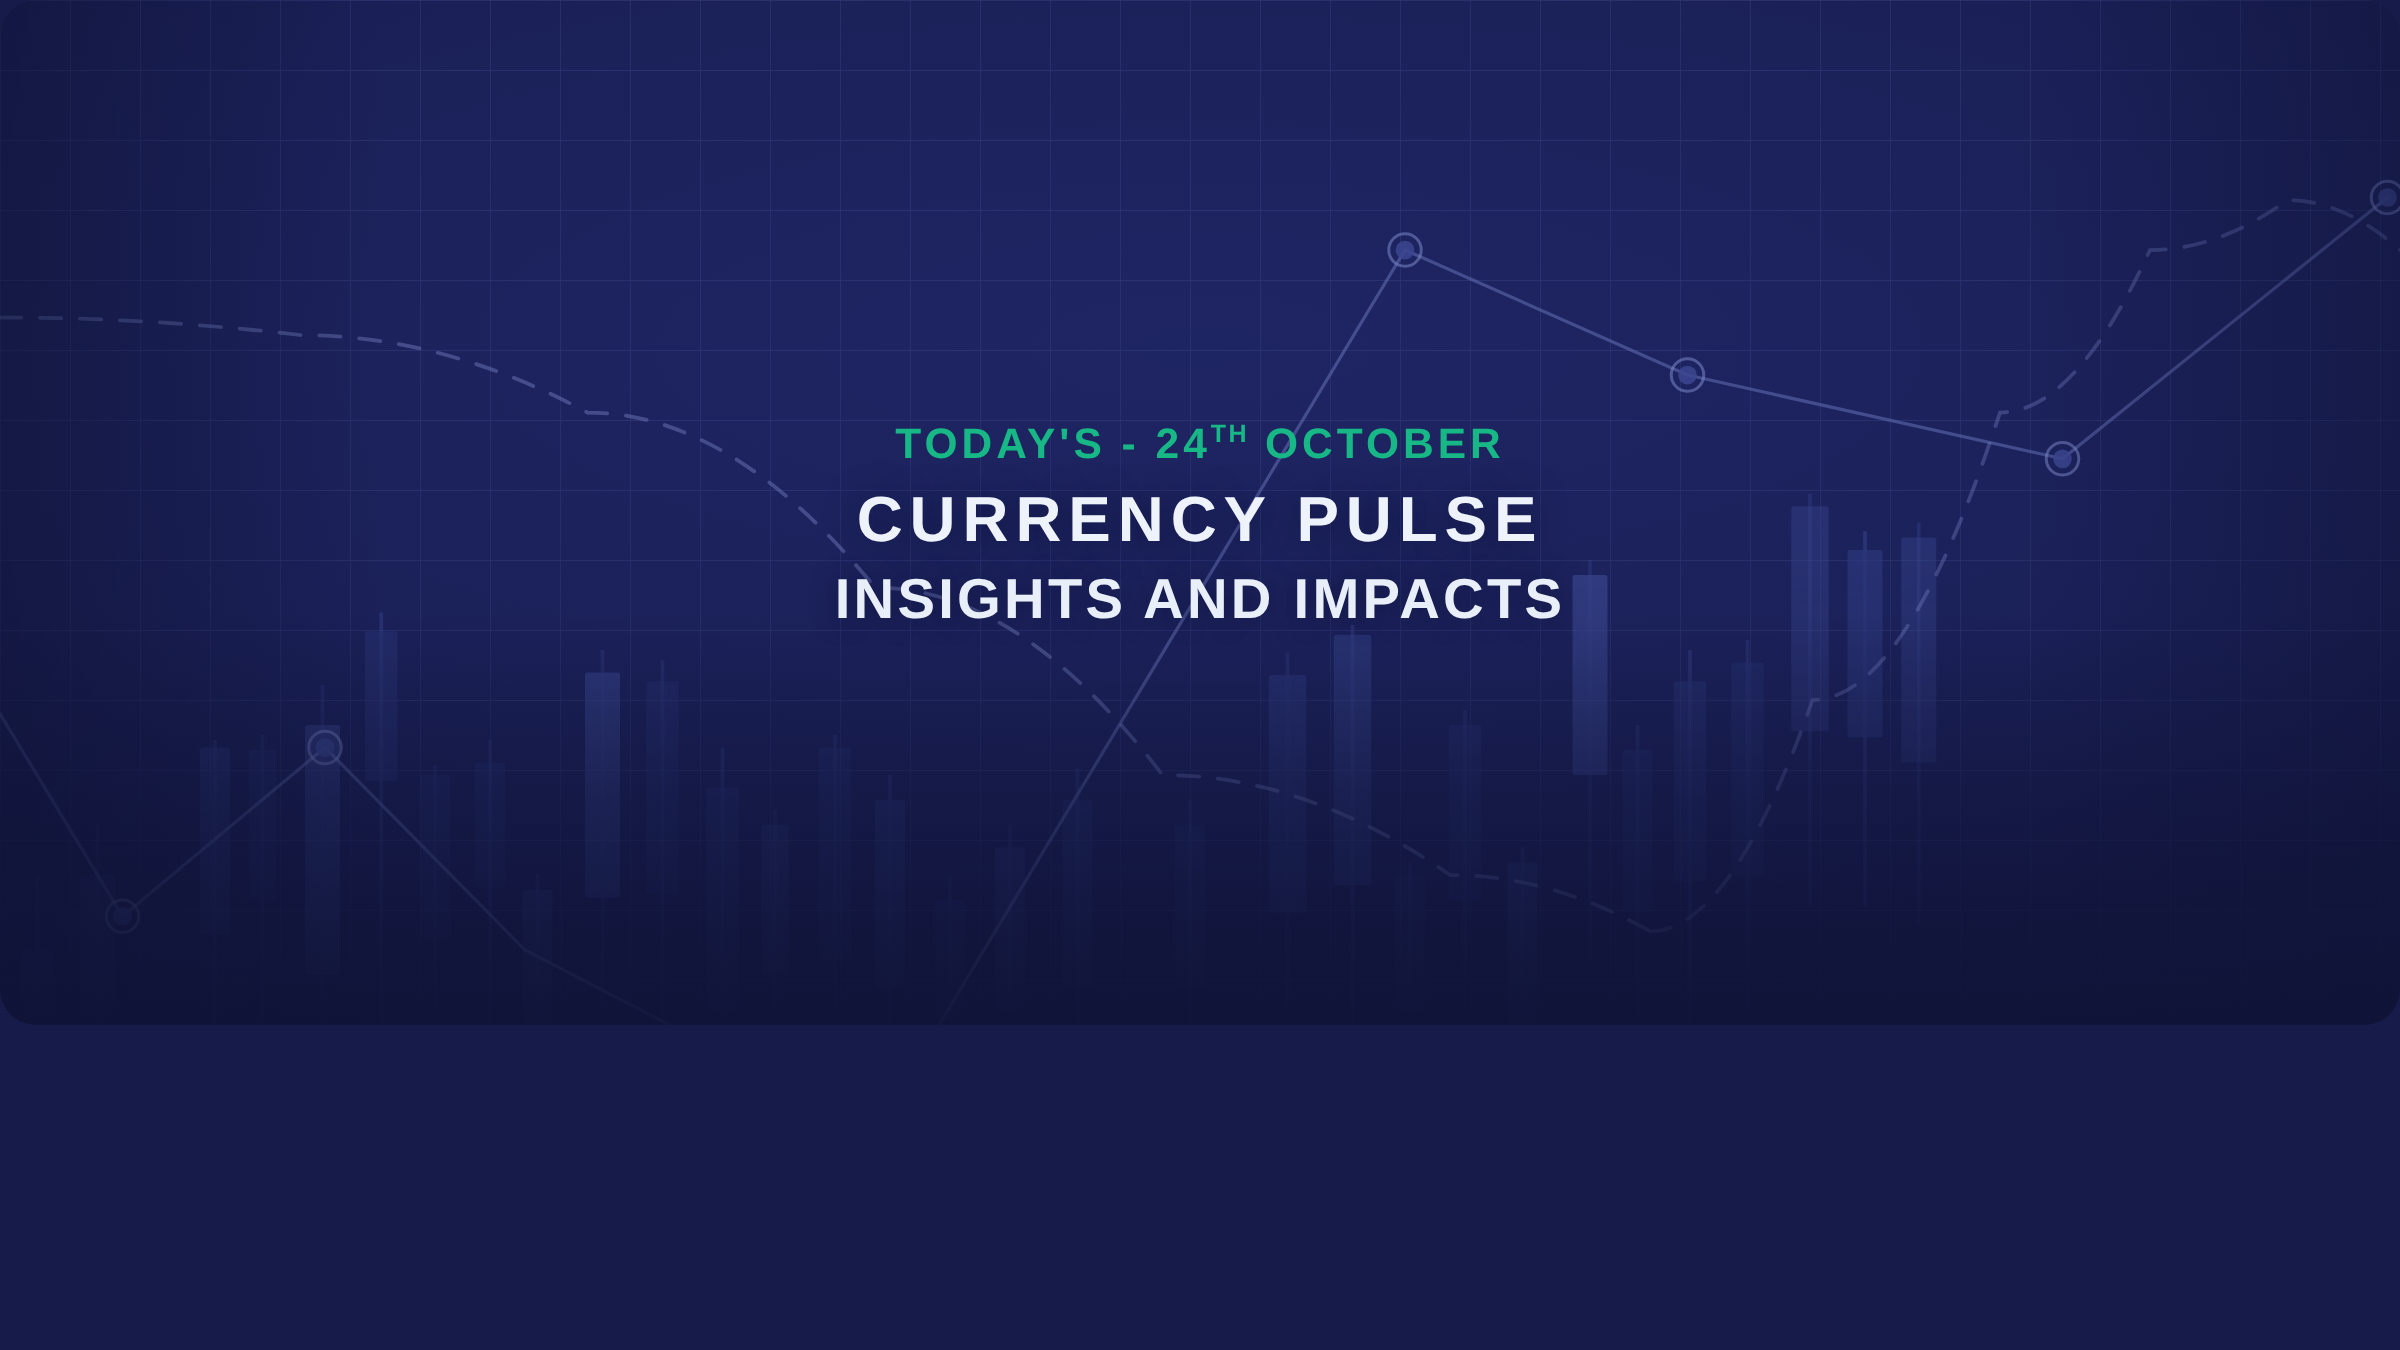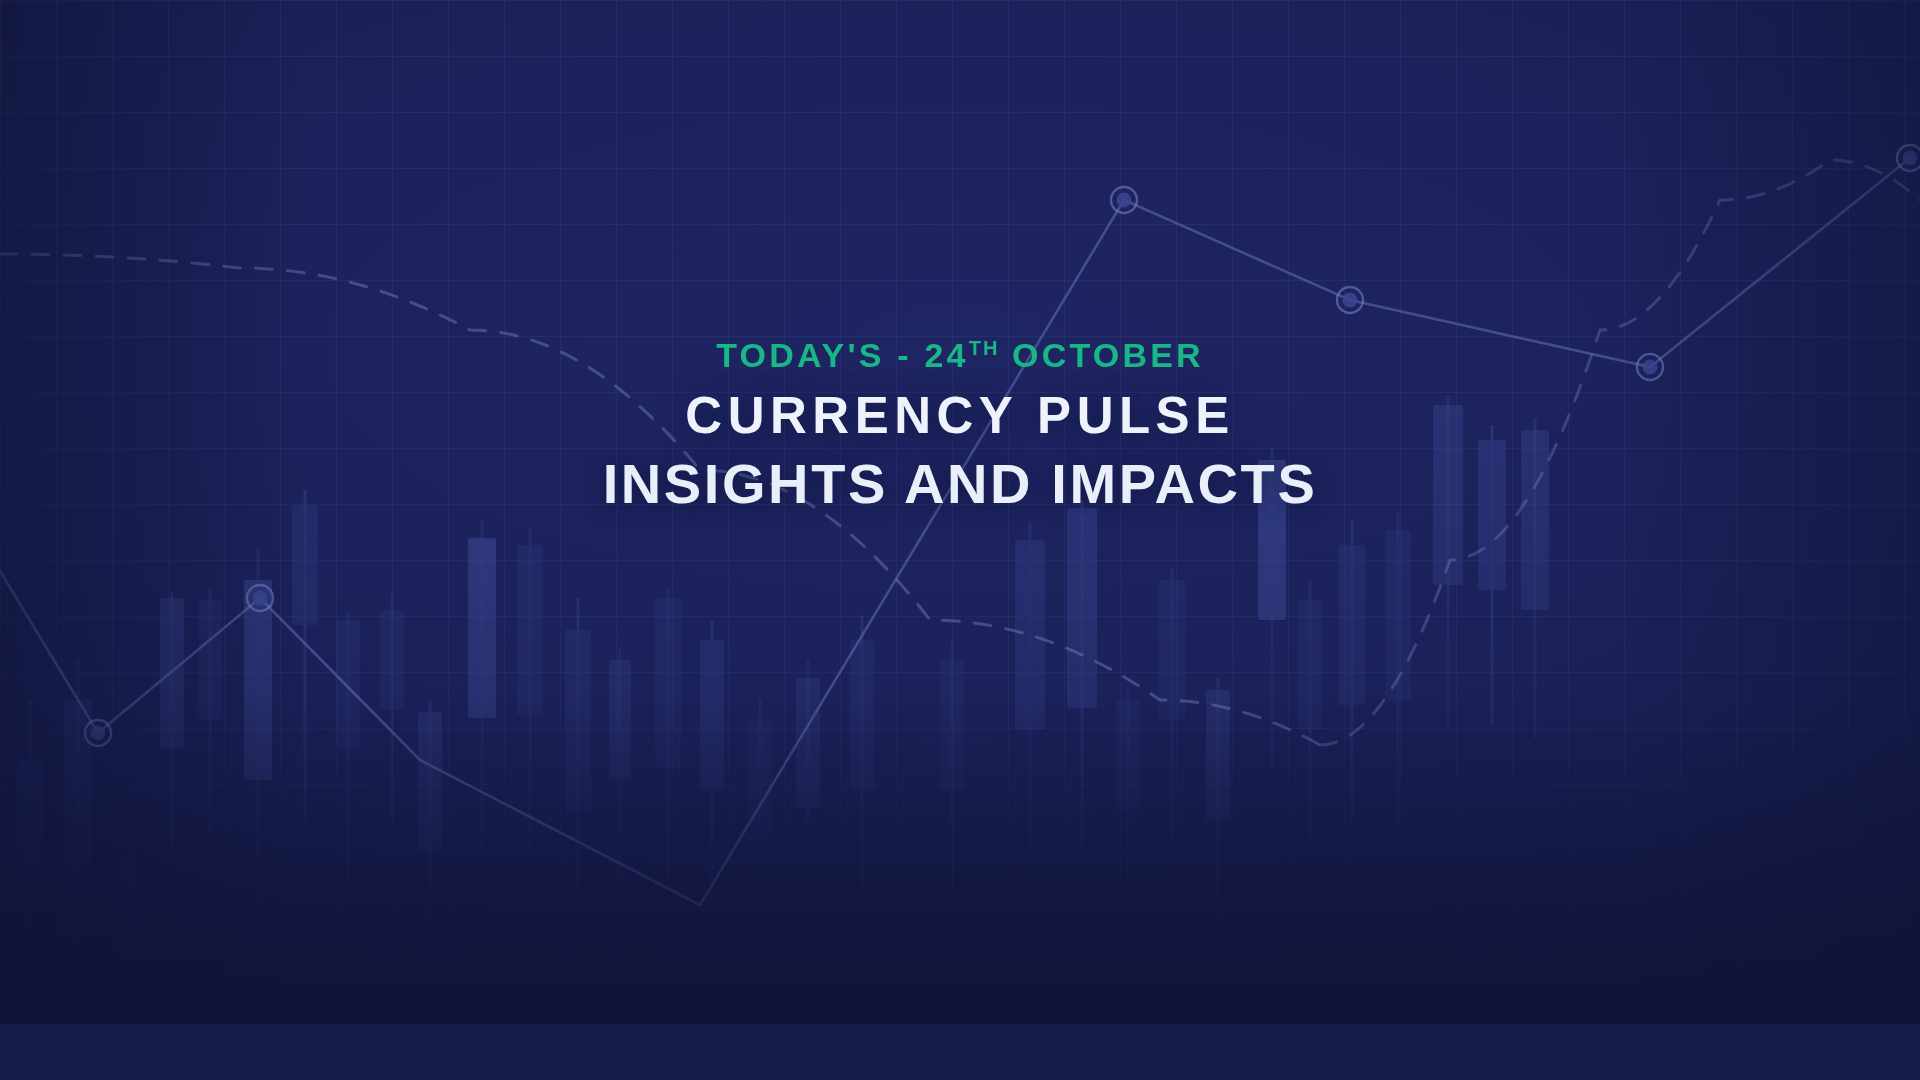--- a/index.html
+++ b/index.html
@@ -4,23 +4,24 @@
 <title>Currency Pulse Banner</title>
 <style>
   html,body{margin:0;padding:0;}
   body{
     width:1920px;height:1080px;overflow:hidden;
     background:#161b4a;
     font-family:"Liberation Sans", sans-serif;
     -webkit-font-smoothing:antialiased;
   }
   #stage{
-    position:relative;width:1920px;height:1024px;overflow:hidden;
+    position:relative;width:1920px;height:820px;overflow:hidden;
     background:
       radial-gradient(130% 95% at 50% 34%, #1e2563 0%, #1b2159 38%, #171c4e 68%, #121741 100%);
+    border-radius: 29px;
   }
   
   .fade-bottom{
     position:absolute;left:0;right:0;bottom:0;height:330px;
     background:linear-gradient(to bottom, rgba(18,23,65,0) 0%, rgba(16,20,58,.55) 45%, rgba(15,19,54,.92) 100%);
     pointer-events:none;z-index:7;
   }
   .fade-sides{
     position:absolute;inset:0;
     background:
@@ -59,21 +60,21 @@
     font-size:51px;
     font-weight:700;
     letter-spacing:5.5px;
     line-height:1.02;
     margin:0 0 14px 0;
     white-space:nowrap;
     text-shadow:0 2px 26px rgba(10,14,44,.55);
   }
   #sub-title{
     color:#e9eff9;
-    font-size:56px;
+    font-size:45px;
     font-weight:600;
     letter-spacing:2.6px;
     line-height:1;
     margin:0;
     white-space:nowrap;
     text-shadow:0 2px 20px rgba(10,14,44,.5);
   }
 </style>
 </head>
 <body>

